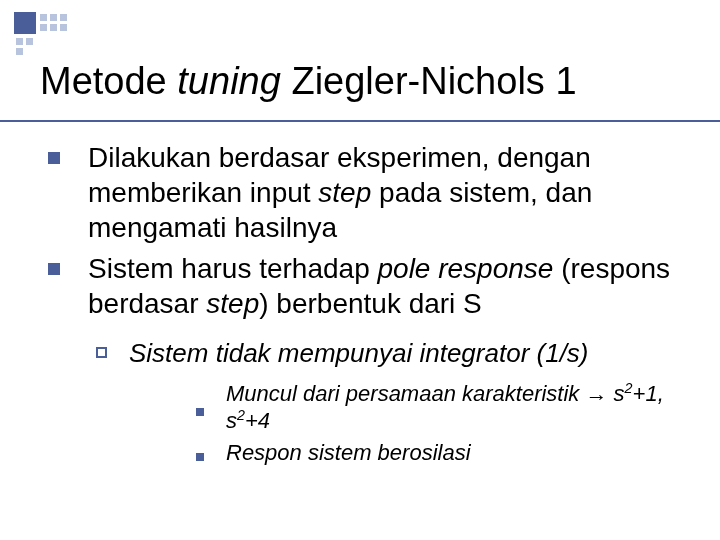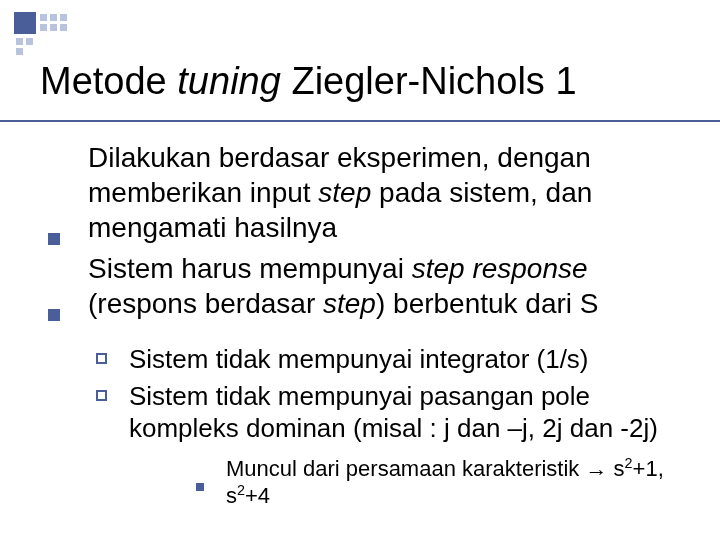--- a/index.html
+++ b/index.html
@@ -53,38 +53,38 @@
   }
   .body {
     position: absolute;
     top: 140px;
     left: 48px;
     right: 40px;
   }
   .lvl1 {
     display: flex;
     margin-bottom: 6px;
-    align-items: flex-end;
   }
   .lvl1 .bullet {
     width: 12px;
     height: 12px;
     background: #4a5e9a;
     flex-shrink: 0;
     margin-top: 12px;
     margin-right: 28px;
   }
   .lvl1 .txt {
     font-size: 28px;
     line-height: 1.25;
   }
   .italic { font-style: italic; }
   .lvl2-group {
     margin-left: 48px;
-    margin-top: 22px;
+    margin-top: 16px;
+    font-style: italic;
   }
   .lvl2 {
     display: flex;
     margin-bottom: 4px;
   }
   .lvl2 .bullet {
     width: 11px;
     height: 11px;
     border: 2px solid #4a5e9a;
     box-sizing: border-box;
@@ -149,35 +149,35 @@
 
   <div class="body">
 
     <div class="lvl1">
       <div class="bullet"></div>
       <div class="txt"><span>Dilakukan berdasar eksperimen, dengan memberikan input </span><span class="italic">step</span><span> pada sistem, dan mengamati hasilnya</span></div>
     </div>
 
     <div class="lvl1">
       <div class="bullet"></div>
-      <div class="txt"><span>Sistem harus mempunyai </span><span class="italic">step response</span><span> (respons berdasar </span><span class="italic">step</span><span>) berbentuk dari S</span></div>
+      <div class="txt"><span>Sistem harus terhadap </span><span class="italic">pole response</span><span> (respons berdasar </span><span class="italic">step</span><span>) berbentuk dari S</span></div>
     </div>
 
     <div class="lvl2-group">
       <div class="lvl2">
         <div class="bullet"></div>
         <div class="txt"><span>Sistem tidak mempunyai integrator (1/s)</span></div>
       </div>
-      <div class="lvl2">
-        <div class="bullet"></div>
-        <div class="txt"><span>Sistem tidak mempunyai pasangan pole kompleks dominan (misal : j dan –j, 2j dan -2j)</span></div>
-      </div>
 
       <div class="lvl3-group">
         <div class="lvl3">
           <div class="bullet"></div>
           <div class="txt"><span>Muncul dari persamaan karakteristik </span><span>→</span><span> s</span><sup>2</sup><span>+1, s</span><sup>2</sup><span>+4</span></div>
+        </div>
+        <div class="lvl3">
+          <div class="bullet"></div>
+          <div class="txt"><span>Respon sistem berosilasi</span></div>
         </div>
       </div>
     </div>
 
   </div>
 </div>
 
 </body></html>

